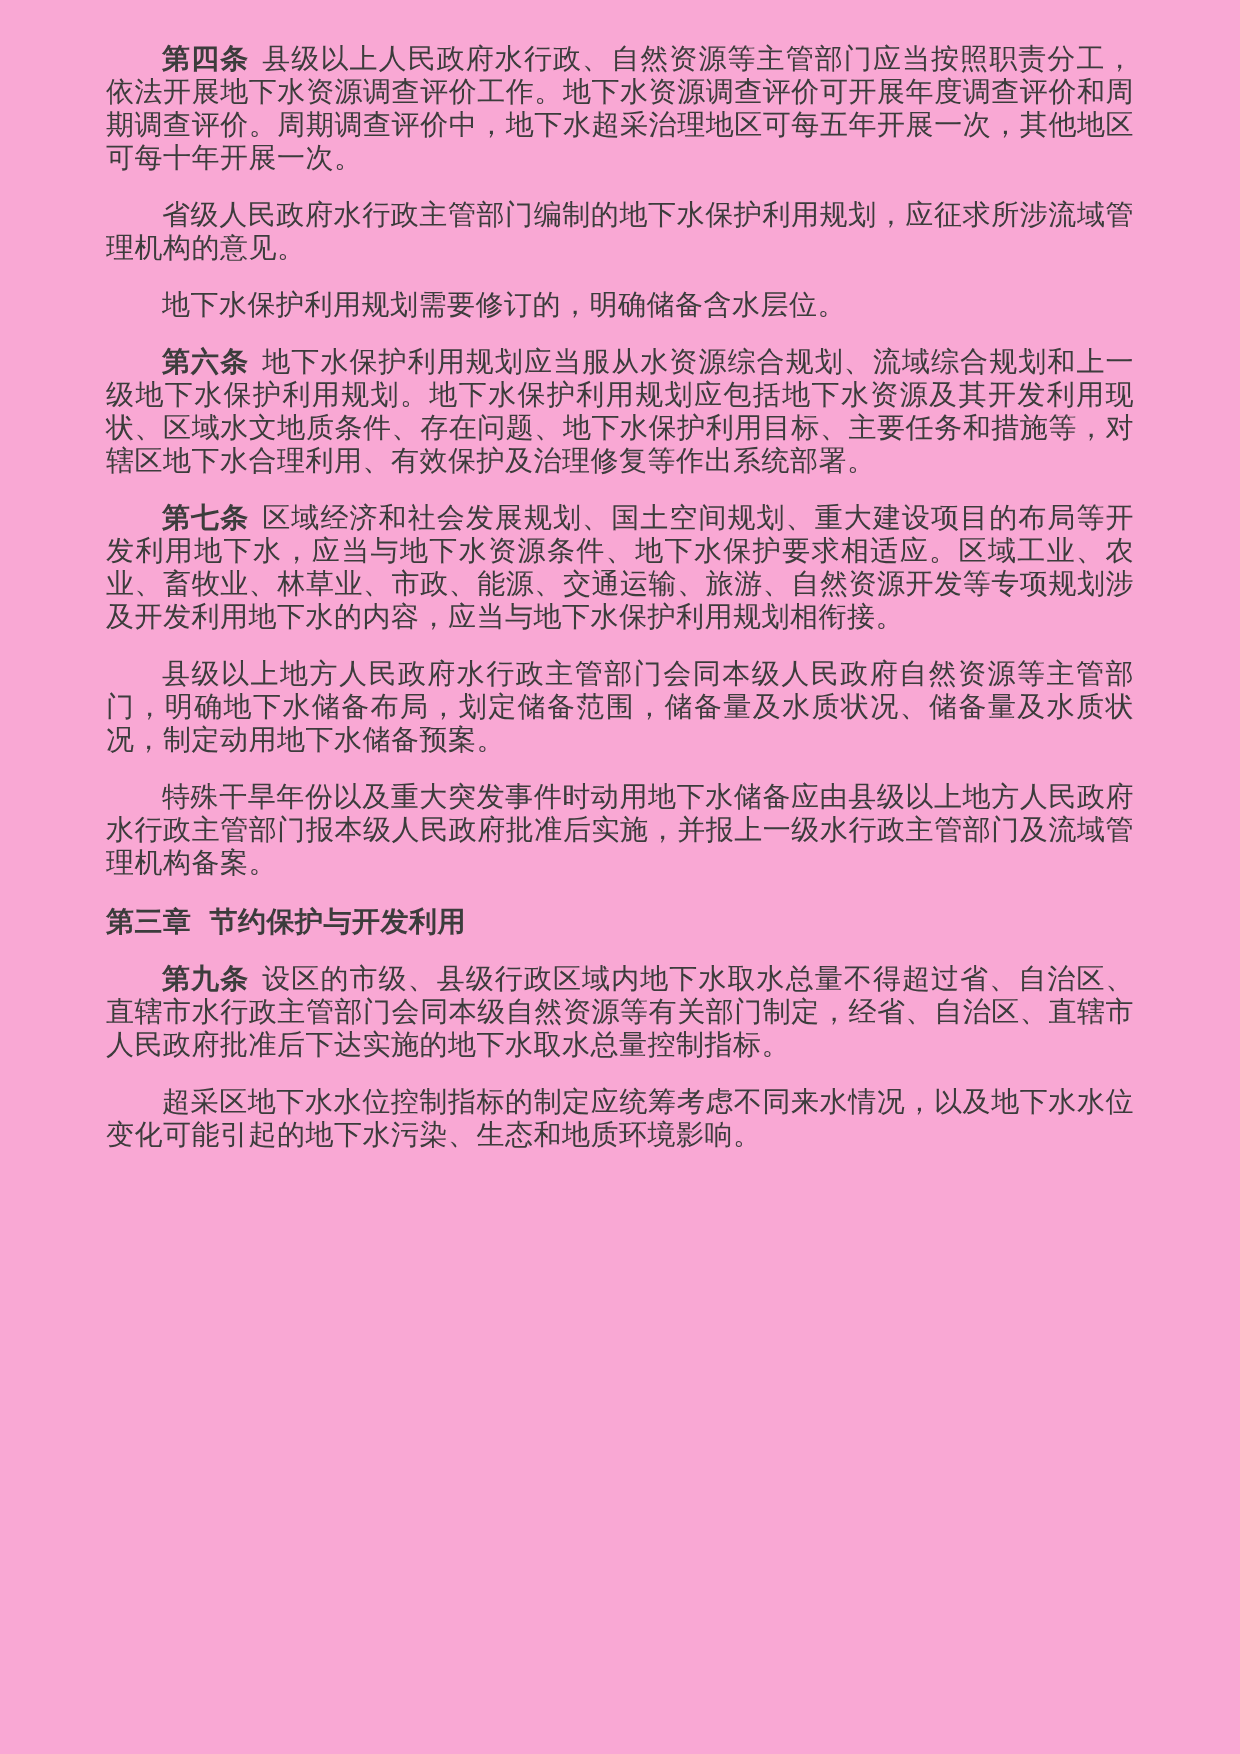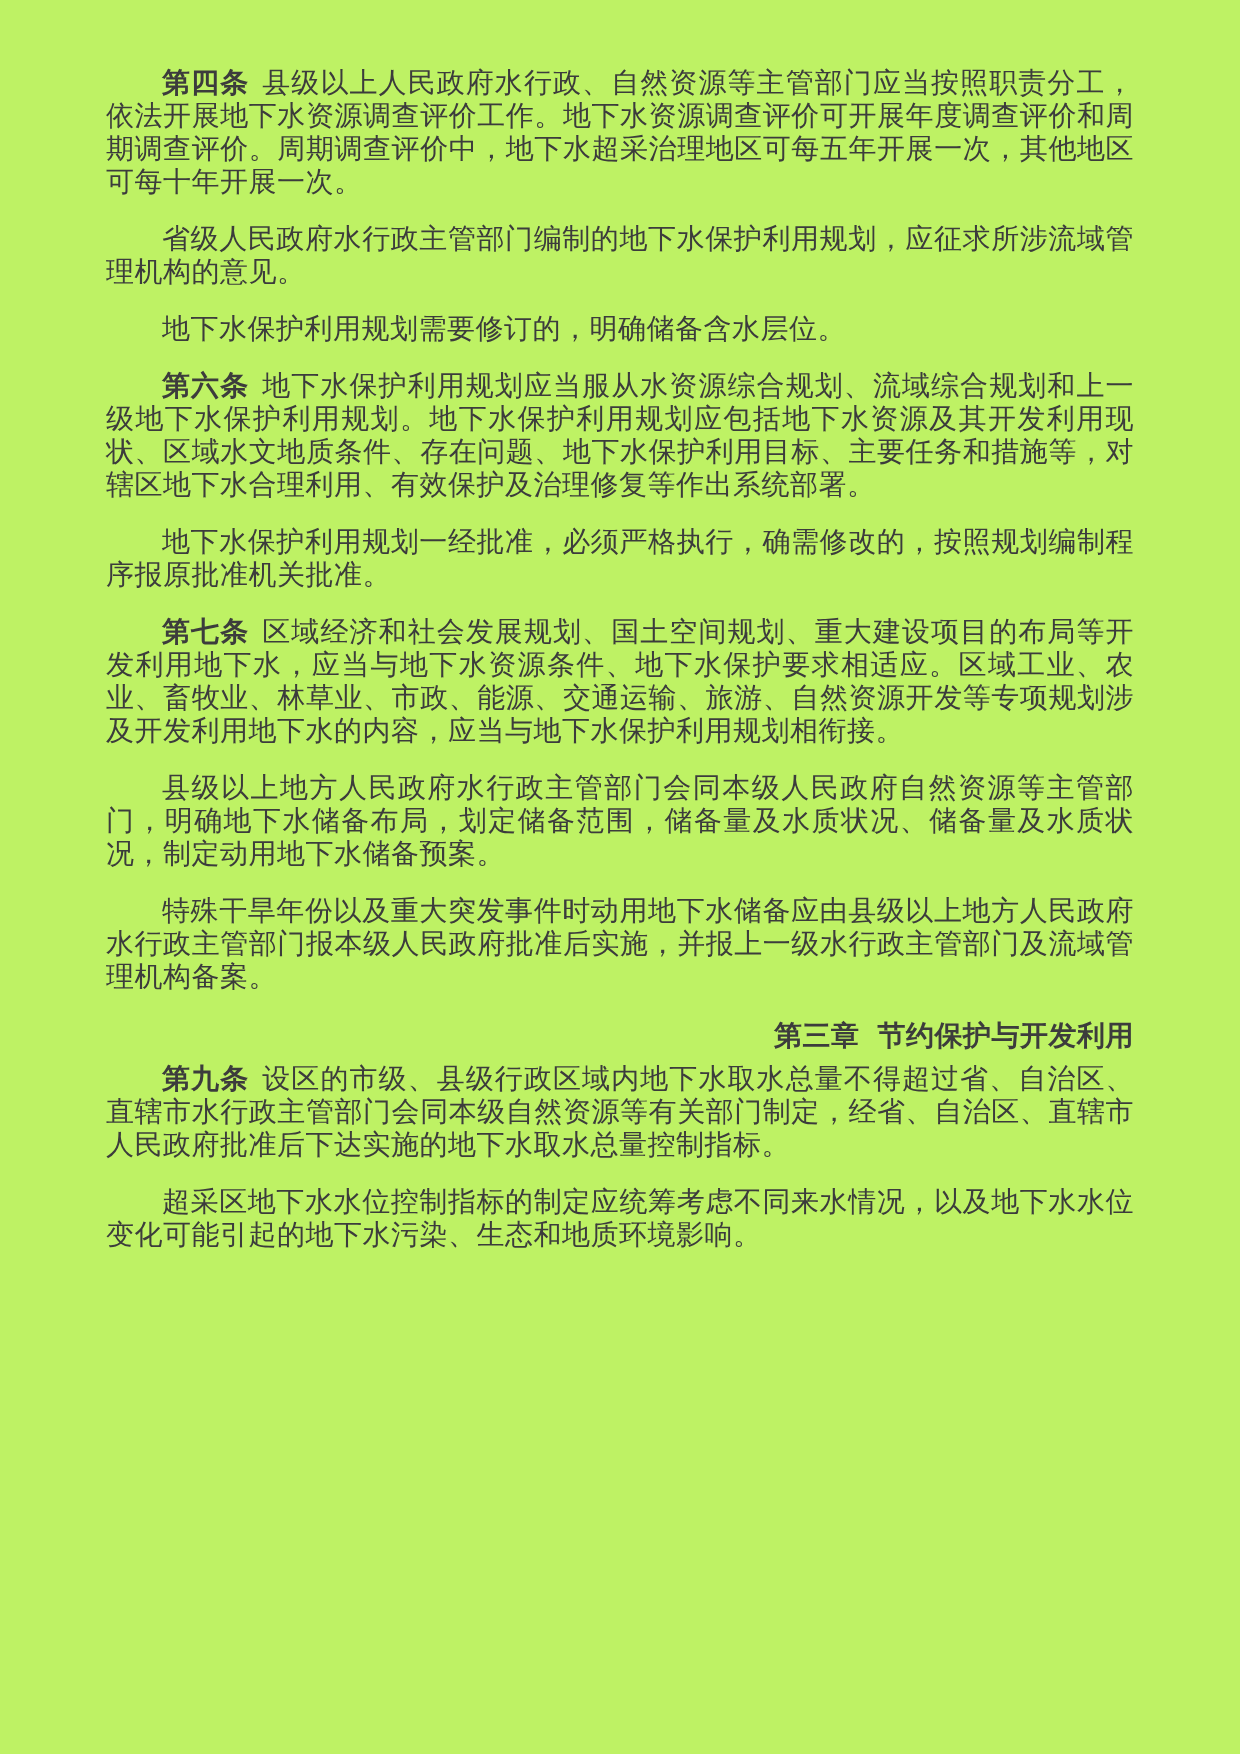--- a/index.html
+++ b/index.html
@@ -5,58 +5,57 @@
   * { margin: 0; padding: 0; box-sizing: border-box; }
   html, body {
     width: 1240px;
     background: #ffffff;
     font-family: "Liberation Serif", "DejaVu Serif", serif;
   }
   .page {
     position: relative;
     width: 1240px;
     height: 1754px;
-    background: #bef264;
-    padding: 66px 106px 0 106px;
+    background: #f9a8d4;
+    padding: 42px 106px 0 106px;
     overflow: hidden;
   }
   p.para {
     font-size: 28px;
     line-height: 33px;
     color: #3c3c3c;
     text-align: justify;
     text-indent: 56px;
     margin: 0 0 24px 0;
     letter-spacing: 0.5px;
   }
   p.para .article-label {
     font-weight: 700;
     margin-right: 13px;
   }
   p.para.chapter {
-    text-align: right;
+    text-align: left;
     text-indent: 0;
     font-weight: 700;
     margin-top: 26px;
-    margin-bottom: 10px;
+    margin-bottom: 24px;
   }
   p.para.chapter .article-label {
     margin-right: 18px;
   }
 </style>
 </head>
 <body>
 
 <div class="page">
   <main>
       <p class="para article"><span class="article-label">第四条</span><span>县级以上人民政府水行政、自然资源等主管部门应当按照职责分工，依法开展地下水资源调查评价工作。地下水资源调查评价可开展年度调查评价和周期调查评价。周期调查评价中，地下水超采治理地区可每五年开展一次，其他地区可每十年开展一次。</span></p>
       <p class="para body"><span>省级人民政府水行政主管部门编制的地下水保护利用规划，应征求所涉流域管理机构的意见。</span></p>
       <p class="para body"><span>地下水保护利用规划需要修订的，明确储备含水层位。</span></p>
       <p class="para article"><span class="article-label">第六条</span><span>地下水保护利用规划应当服从水资源综合规划、流域综合规划和上一级地下水保护利用规划。地下水保护利用规划应包括地下水资源及其开发利用现状、区域水文地质条件、存在问题、地下水保护利用目标、主要任务和措施等，对辖区地下水合理利用、有效保护及治理修复等作出系统部署。</span></p>
-      <p class="para body"><span>地下水保护利用规划一经批准，必须严格执行，确需修改的，按照规划编制程序报原批准机关批准。</span></p>
       <p class="para article"><span class="article-label">第七条</span><span>区域经济和社会发展规划、国土空间规划、重大建设项目的布局等开发利用地下水，应当与地下水资源条件、地下水保护要求相适应。区域工业、农业、畜牧业、林草业、市政、能源、交通运输、旅游、自然资源开发等专项规划涉及开发利用地下水的内容，应当与地下水保护利用规划相衔接。</span></p>
       <p class="para body"><span>县级以上地方人民政府水行政主管部门会同本级人民政府自然资源等主管部门，明确地下水储备布局，划定储备范围，储备量及水质状况、储备量及水质状况，制定动用地下水储备预案。</span></p>
       <p class="para body"><span>特殊干旱年份以及重大突发事件时动用地下水储备应由县级以上地方人民政府水行政主管部门报本级人民政府批准后实施，并报上一级水行政主管部门及流域管理机构备案。</span></p>
       <p class="para chapter"><span class="article-label">第三章</span><span>节约保护与开发利用</span></p>
       <p class="para article"><span class="article-label">第九条</span><span>设区的市级、县级行政区域内地下水取水总量不得超过省、自治区、直辖市水行政主管部门会同本级自然资源等有关部门制定，经省、自治区、直辖市人民政府批准后下达实施的地下水取水总量控制指标。</span></p>
       <p class="para body"><span>超采区地下水水位控制指标的制定应统筹考虑不同来水情况，以及地下水水位变化可能引起的地下水污染、生态和地质环境影响。</span></p>
     </main>
 </div>
 
 </body></html>

